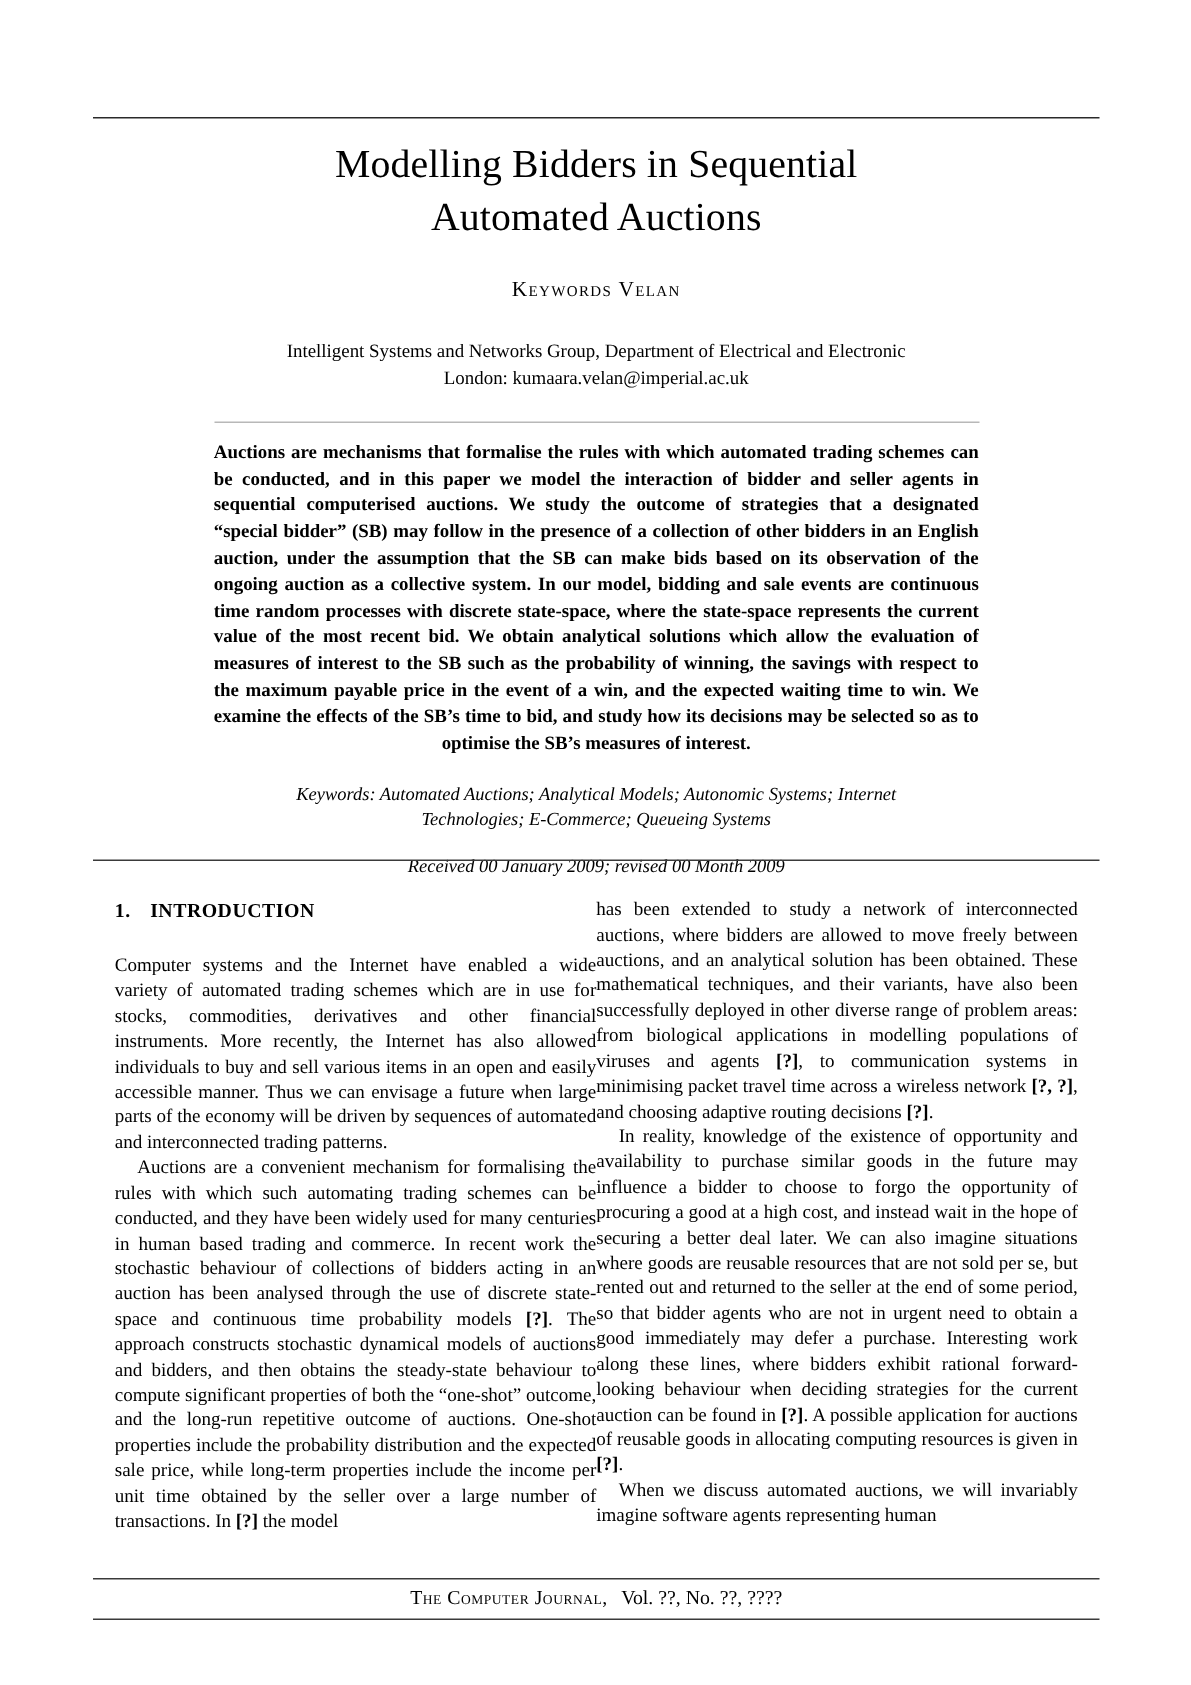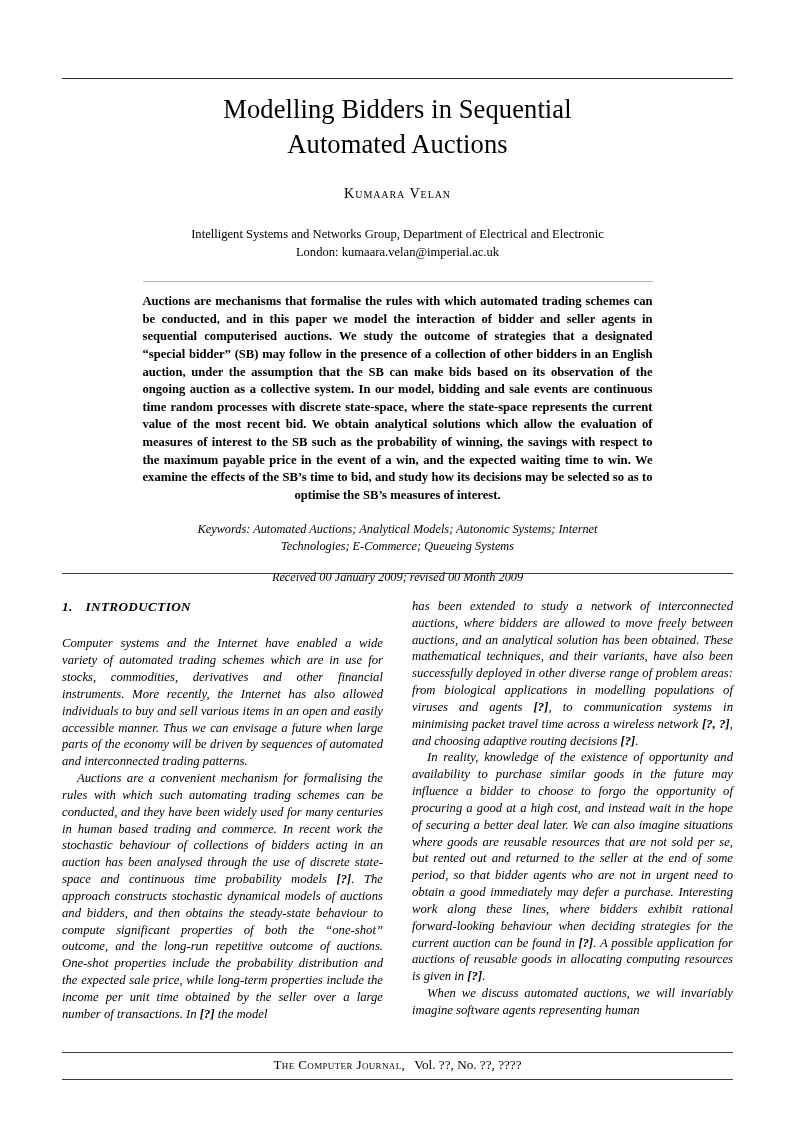--- a/index.html
+++ b/index.html
@@ -130,22 +130,21 @@
   }
 
   
   .columns {
     position: absolute;
     left: 0;
     top: 598px;
     width: 671px;
     height: 442px;
     display: flex;
-    justify-content: space-between;
-    font-style: italic;
+    justify-content: center;
   }
   .col {
     width: 321px;
     font-size: 12.7px;
     line-height: 1.325;
     text-align: justify;
     hyphens: none;
   }
   .section-heading {
     font-weight: bold;
@@ -184,21 +183,21 @@
 
 <div class="page">
 
   <div class="rule-top"></div>
 
   <div class="title-block">
     <h1 class="paper-title">
       <span class="tline">Modelling Bidders in Sequential</span>
       <span class="tline">Automated Auctions</span>
     </h1>
-    <div class="author">Kumaara Velan</div>
+    <div class="author">Keywords Velan</div>
     <div class="affiliation">
       <span class="aline">Intelligent Systems and Networks Group, Department of Electrical and Electronic</span>
       <span class="email">London: kumaara.velan@imperial.ac.uk</span>
     </div>
   </div>
 
   <div class="abstract-wrap">
     <div class="rule-abstract-top"></div>
     <div class="abstract">Auctions are mechanisms that formalise the rules with which automated trading schemes can be conducted, and in this paper we model the interaction of bidder and seller agents in sequential computerised auctions. We study the outcome of strategies that a designated “special bidder” (SB) may follow in the presence of a collection of other bidders in an English auction, under the assumption that the SB can make bids based on its observation of the ongoing auction as a collective system. In our model, bidding and sale events are continuous time random processes with discrete state-space, where the state-space represents the current value of the most recent bid. We obtain analytical solutions which allow the evaluation of measures of interest to the SB such as the probability of winning, the savings with respect to the maximum payable price in the event of a win, and the expected waiting time to win. We examine the effects of the SB’s time to bid, and study how its decisions may be selected so as to optimise the SB’s measures of interest.</div>
     <div class="keywords">Keywords: Automated Auctions; Analytical Models; Autonomic Systems; Internet Technologies; E-Commerce; Queueing Systems</div>

